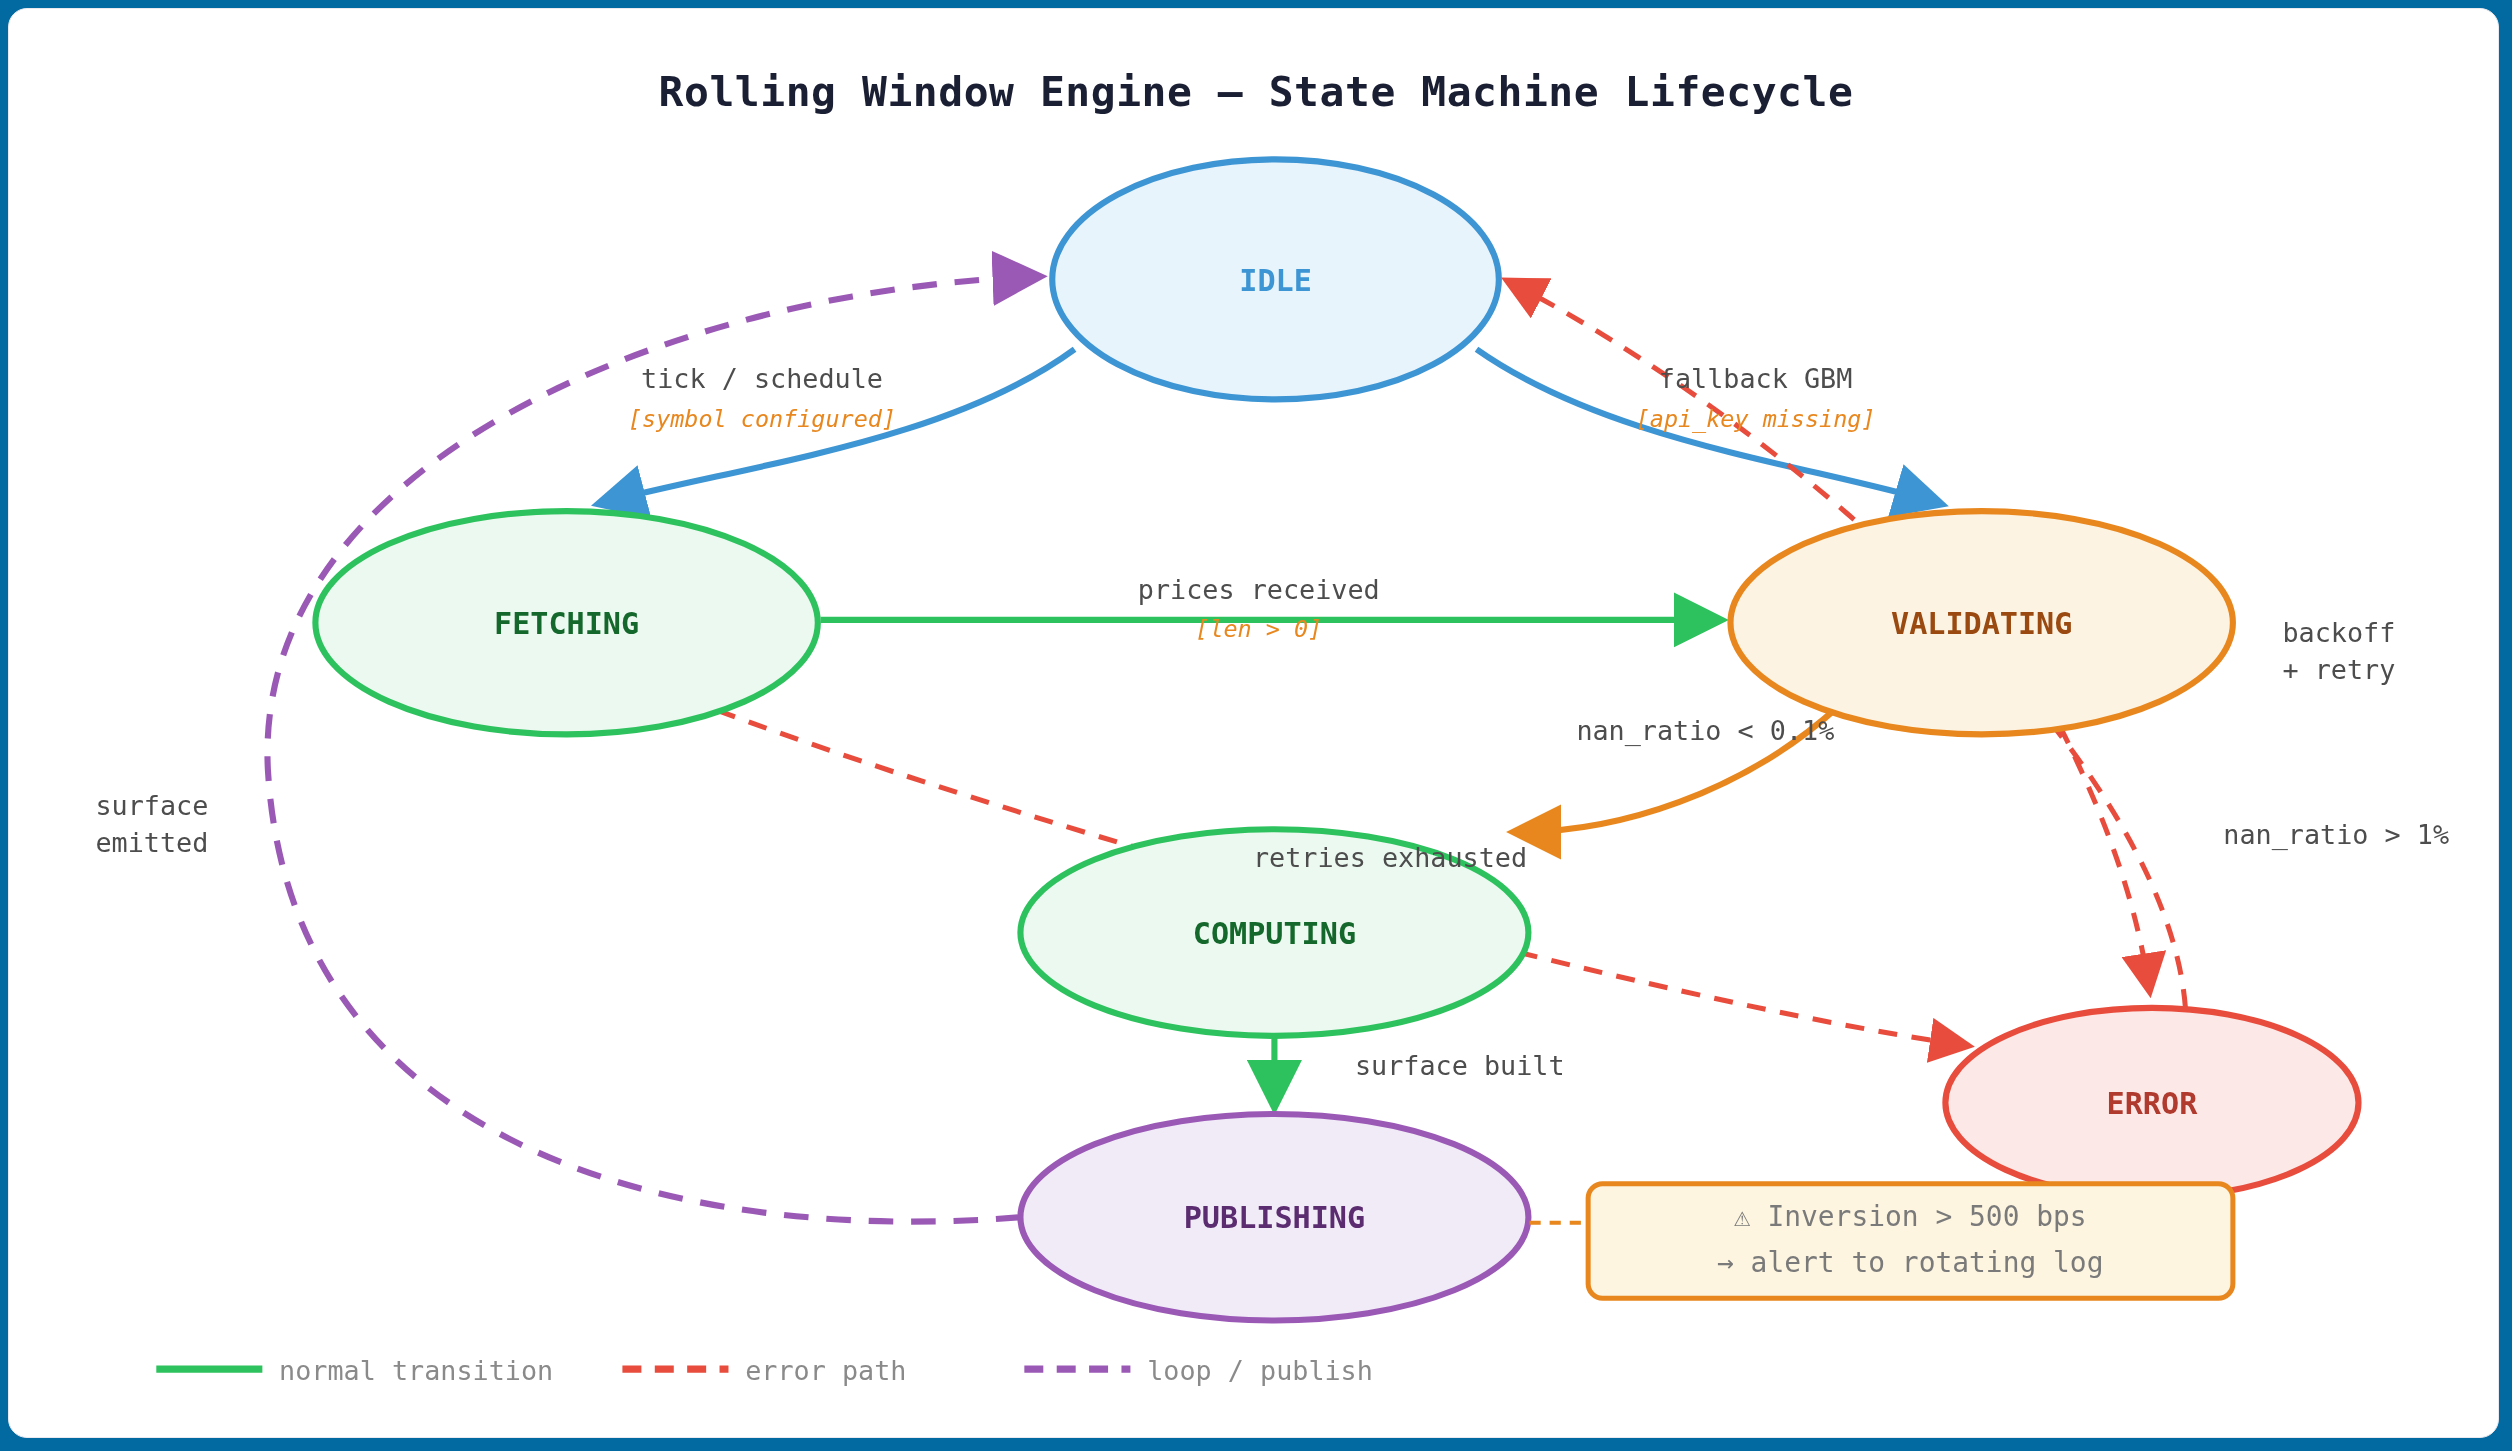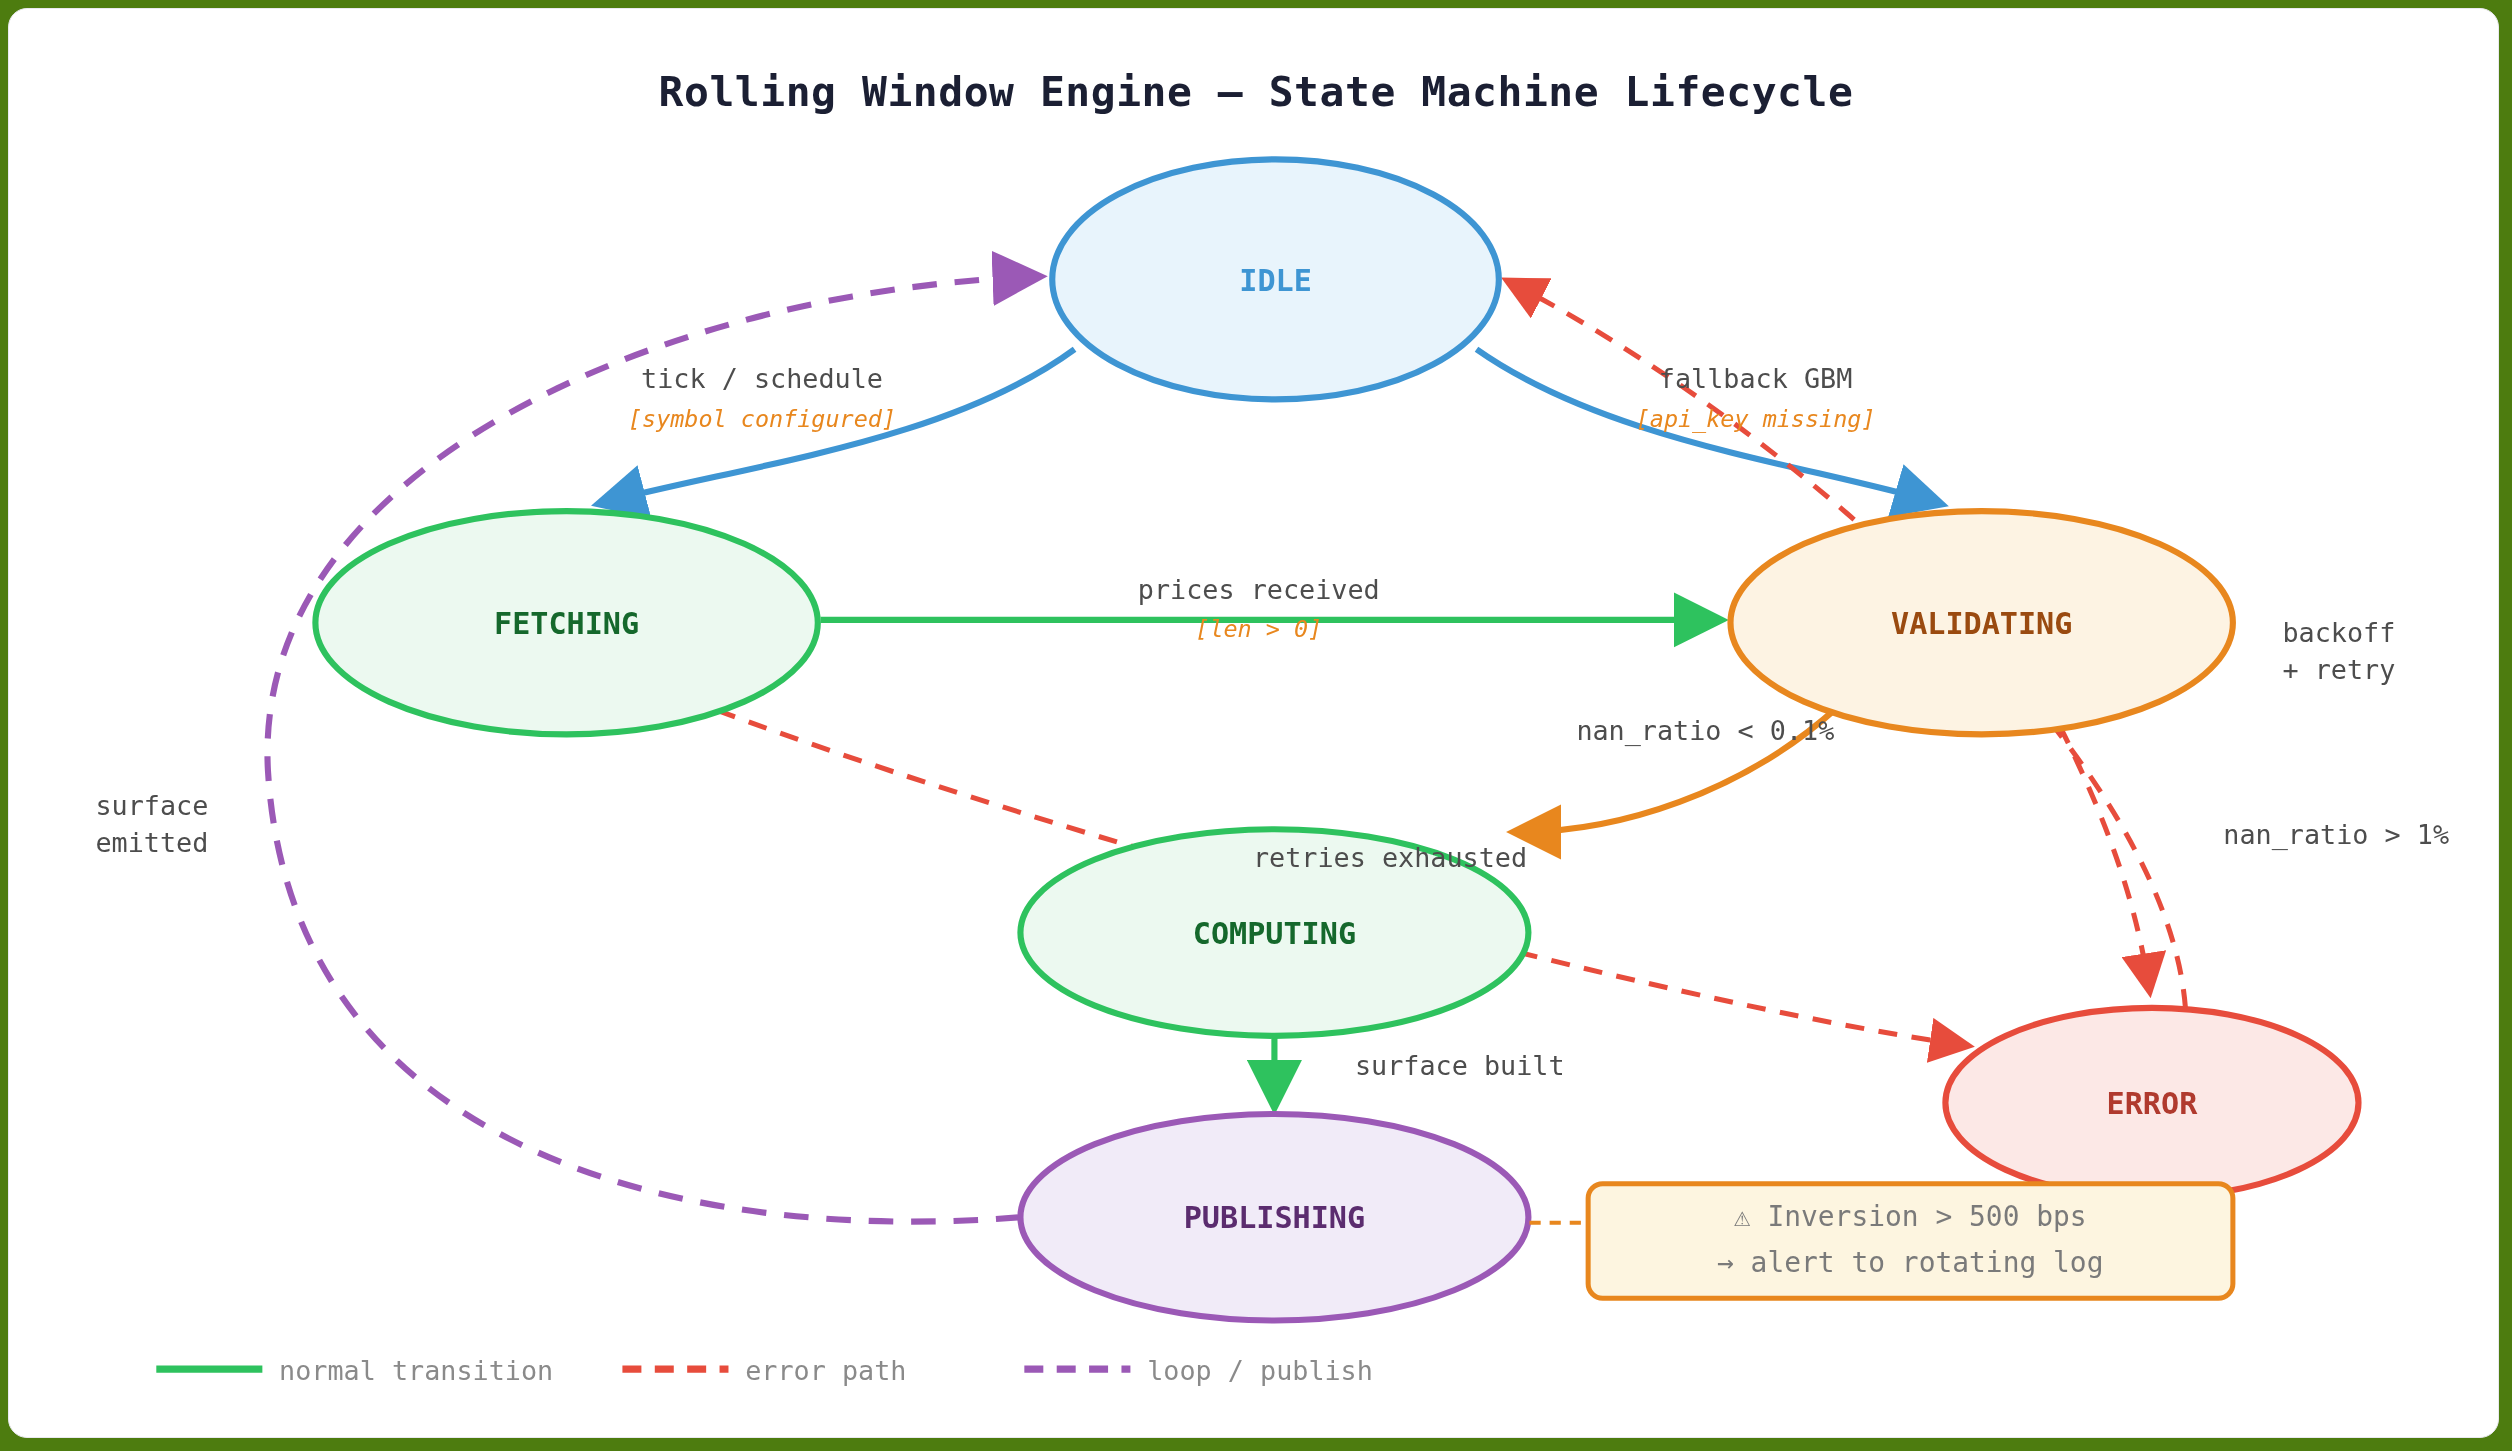--- a/index.html
+++ b/index.html
@@ -1,18 +1,18 @@
 <!DOCTYPE html>
 <html style="font-size:9px"><head>
 <meta charset="utf-8">
 <style>
   html,body{margin:0;padding:0;background:#ffffff;}
   body{width:2512px;height:1452px;overflow:hidden;
        font-family:"DejaVu Sans Mono","Liberation Mono",monospace;}
-  #canvas{position:relative;width:2512px;height:1452px;background:#4d7c0f;}
+  #canvas{position:relative;width:2512px;height:1452px;background:#0369a1;}
   .frame{position:absolute;left:7.8px;top:7.8px;width:2491px;height:1430px;
          border:1.7px solid #e9e9ef;border-radius:19px;box-sizing:border-box;background:#fff;}
   svg{position:absolute;left:0;top:0;width:2512px;height:1452px;}
   text{font-family:"DejaVu Sans Mono","Liberation Mono",monospace;}
   .title{font-size:74px;font-weight:bold;fill:#1b1f33;letter-spacing:1px;}
   .nodelbl{font-size:54px;font-weight:bold;}
   .edgelbl{font-size:48px;fill:#4d4d4d;}
   .guard{font-size:42px;fill:#e8871e;font-style:italic;}
   .sidelbl{font-size:48px;fill:#4d4d4d;}
   .notetxt{font-size:50px;fill:#7a7a7a;}

